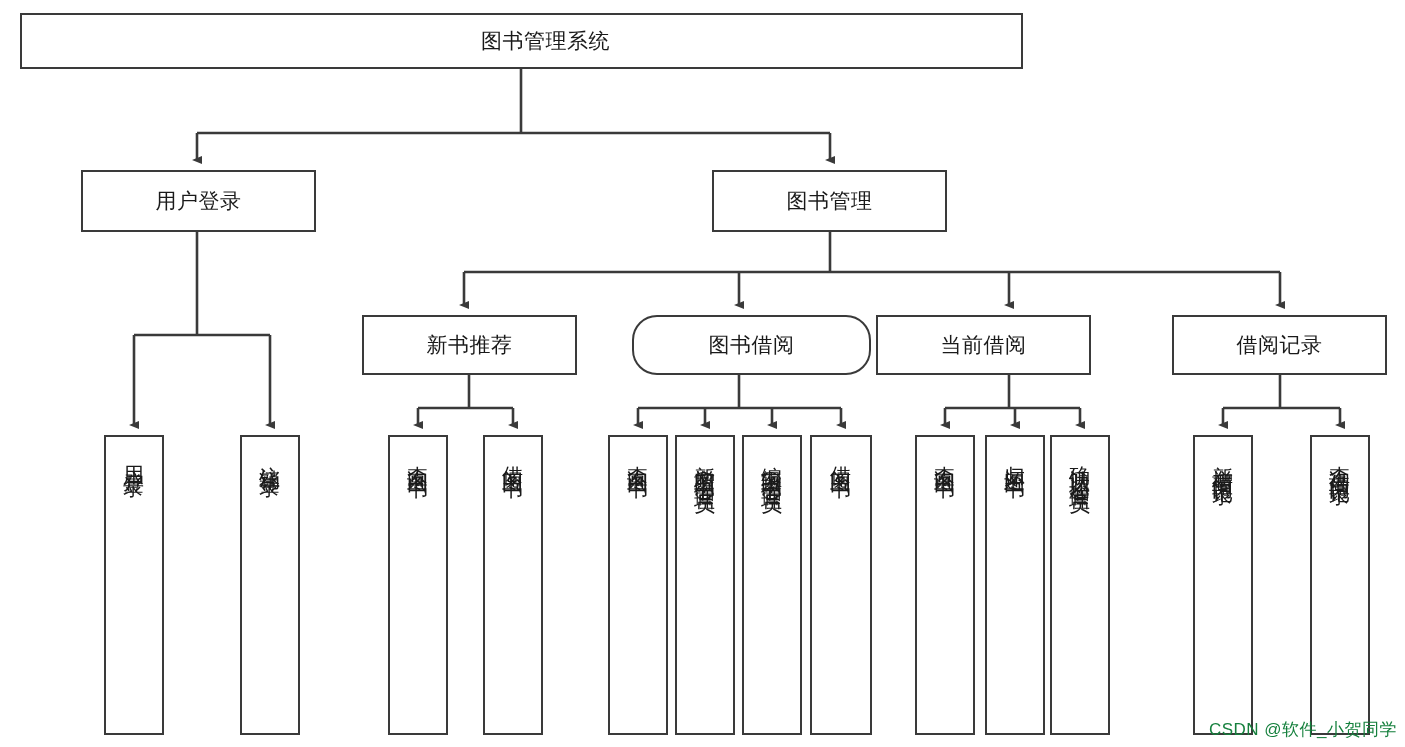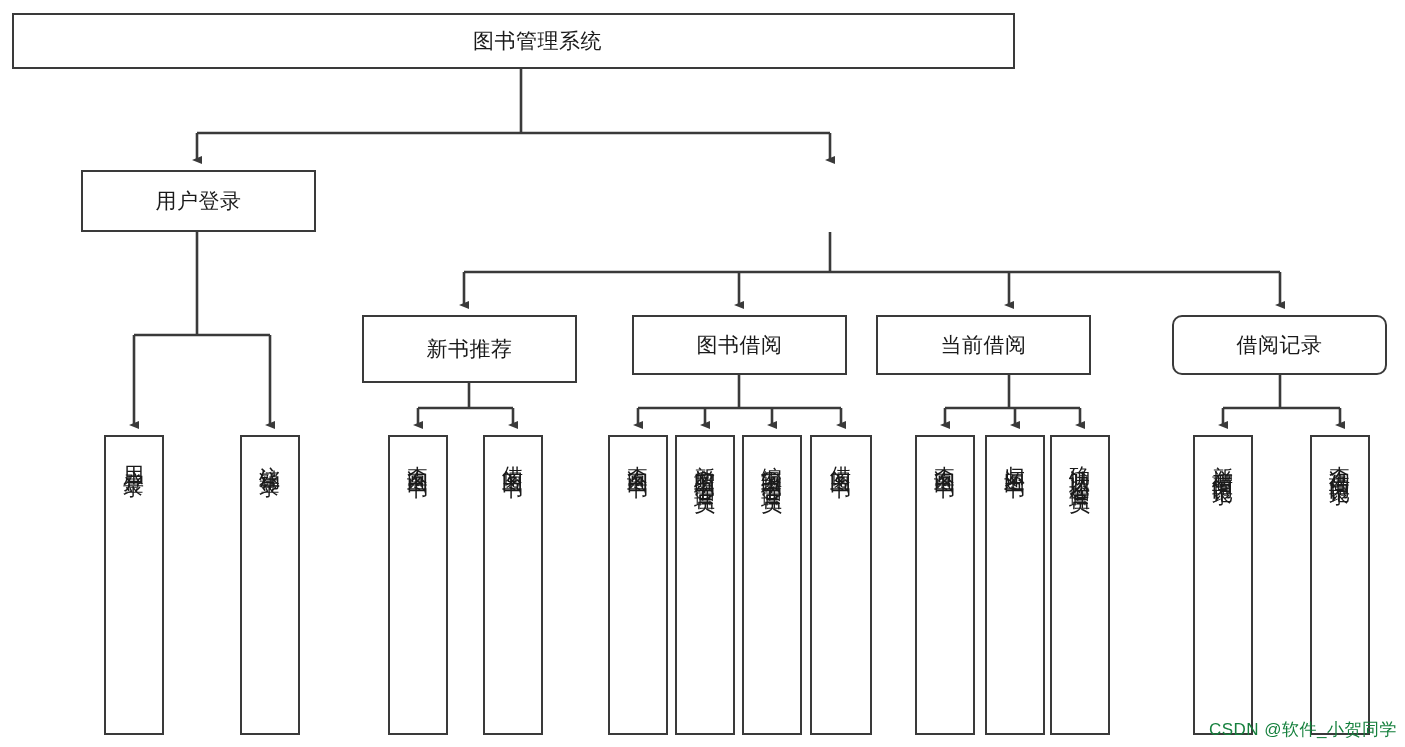--- a/index.html
+++ b/index.html
@@ -116,38 +116,41 @@
       <path d="M1015,408 L1015,425" marker-end="url(#arrow)"></path>
       <path d="M1080,408 L1080,425" marker-end="url(#arrow)"></path>
 
       <path d="M1280,375 L1280,408"></path>
       <path d="M1223,408 L1340,408"></path>
       <path d="M1223,408 L1223,425" marker-end="url(#arrow)"></path>
       <path d="M1340,408 L1340,425" marker-end="url(#arrow)"></path>
     </g>
   </svg>
 
-  <div class="node" style="left:12px; top:13px; width:1003px; height:56px;padding-left:48px;">
+  <div class="node" style="left:20px; top:13px; width:1003px; height:56px;padding-left:48px;">
     <span class="label">图书管理系统</span>
   </div>
 
   <div class="node" style="left:81px; top:170px; width:235px; height:62px;">
     <span class="label">用户登录</span>
   </div>
+  <div class="node" style="left:712px; top:170px; width:235px; height:62px;">
+    <span class="label">图书管理</span>
+  </div>
 
-  <div class="node" style="left:362px; top:315px; width:215px; height:68px;">
+  <div class="node" style="left:362px; top:315px; width:215px; height:60px;">
     <span class="label">新书推荐</span>
   </div>
-  <div class="node" style="left:632px; top:315px; width:215px; height:60px;">
+  <div class="node" style="left:632px; top:315px; width:239px; height:60px;border-radius:25px;">
     <span class="label">图书借阅</span>
   </div>
   <div class="node" style="left:876px; top:315px; width:215px; height:60px;">
     <span class="label">当前借阅</span>
   </div>
-  <div class="node" style="left:1172px; top:315px; width:215px; height:60px;border-radius:10px;">
+  <div class="node" style="left:1172px; top:315px; width:215px; height:60px;">
     <span class="label">借阅记录</span>
   </div>
 
   <div class="node vertical" style="left:104px; top:435px; width:60px; height:300px;">
     <span class="label">用户登录</span>
   </div>
   <div class="node vertical" style="left:240px; top:435px; width:60px; height:300px;">
     <span class="label">注销登录</span>
   </div>
 

